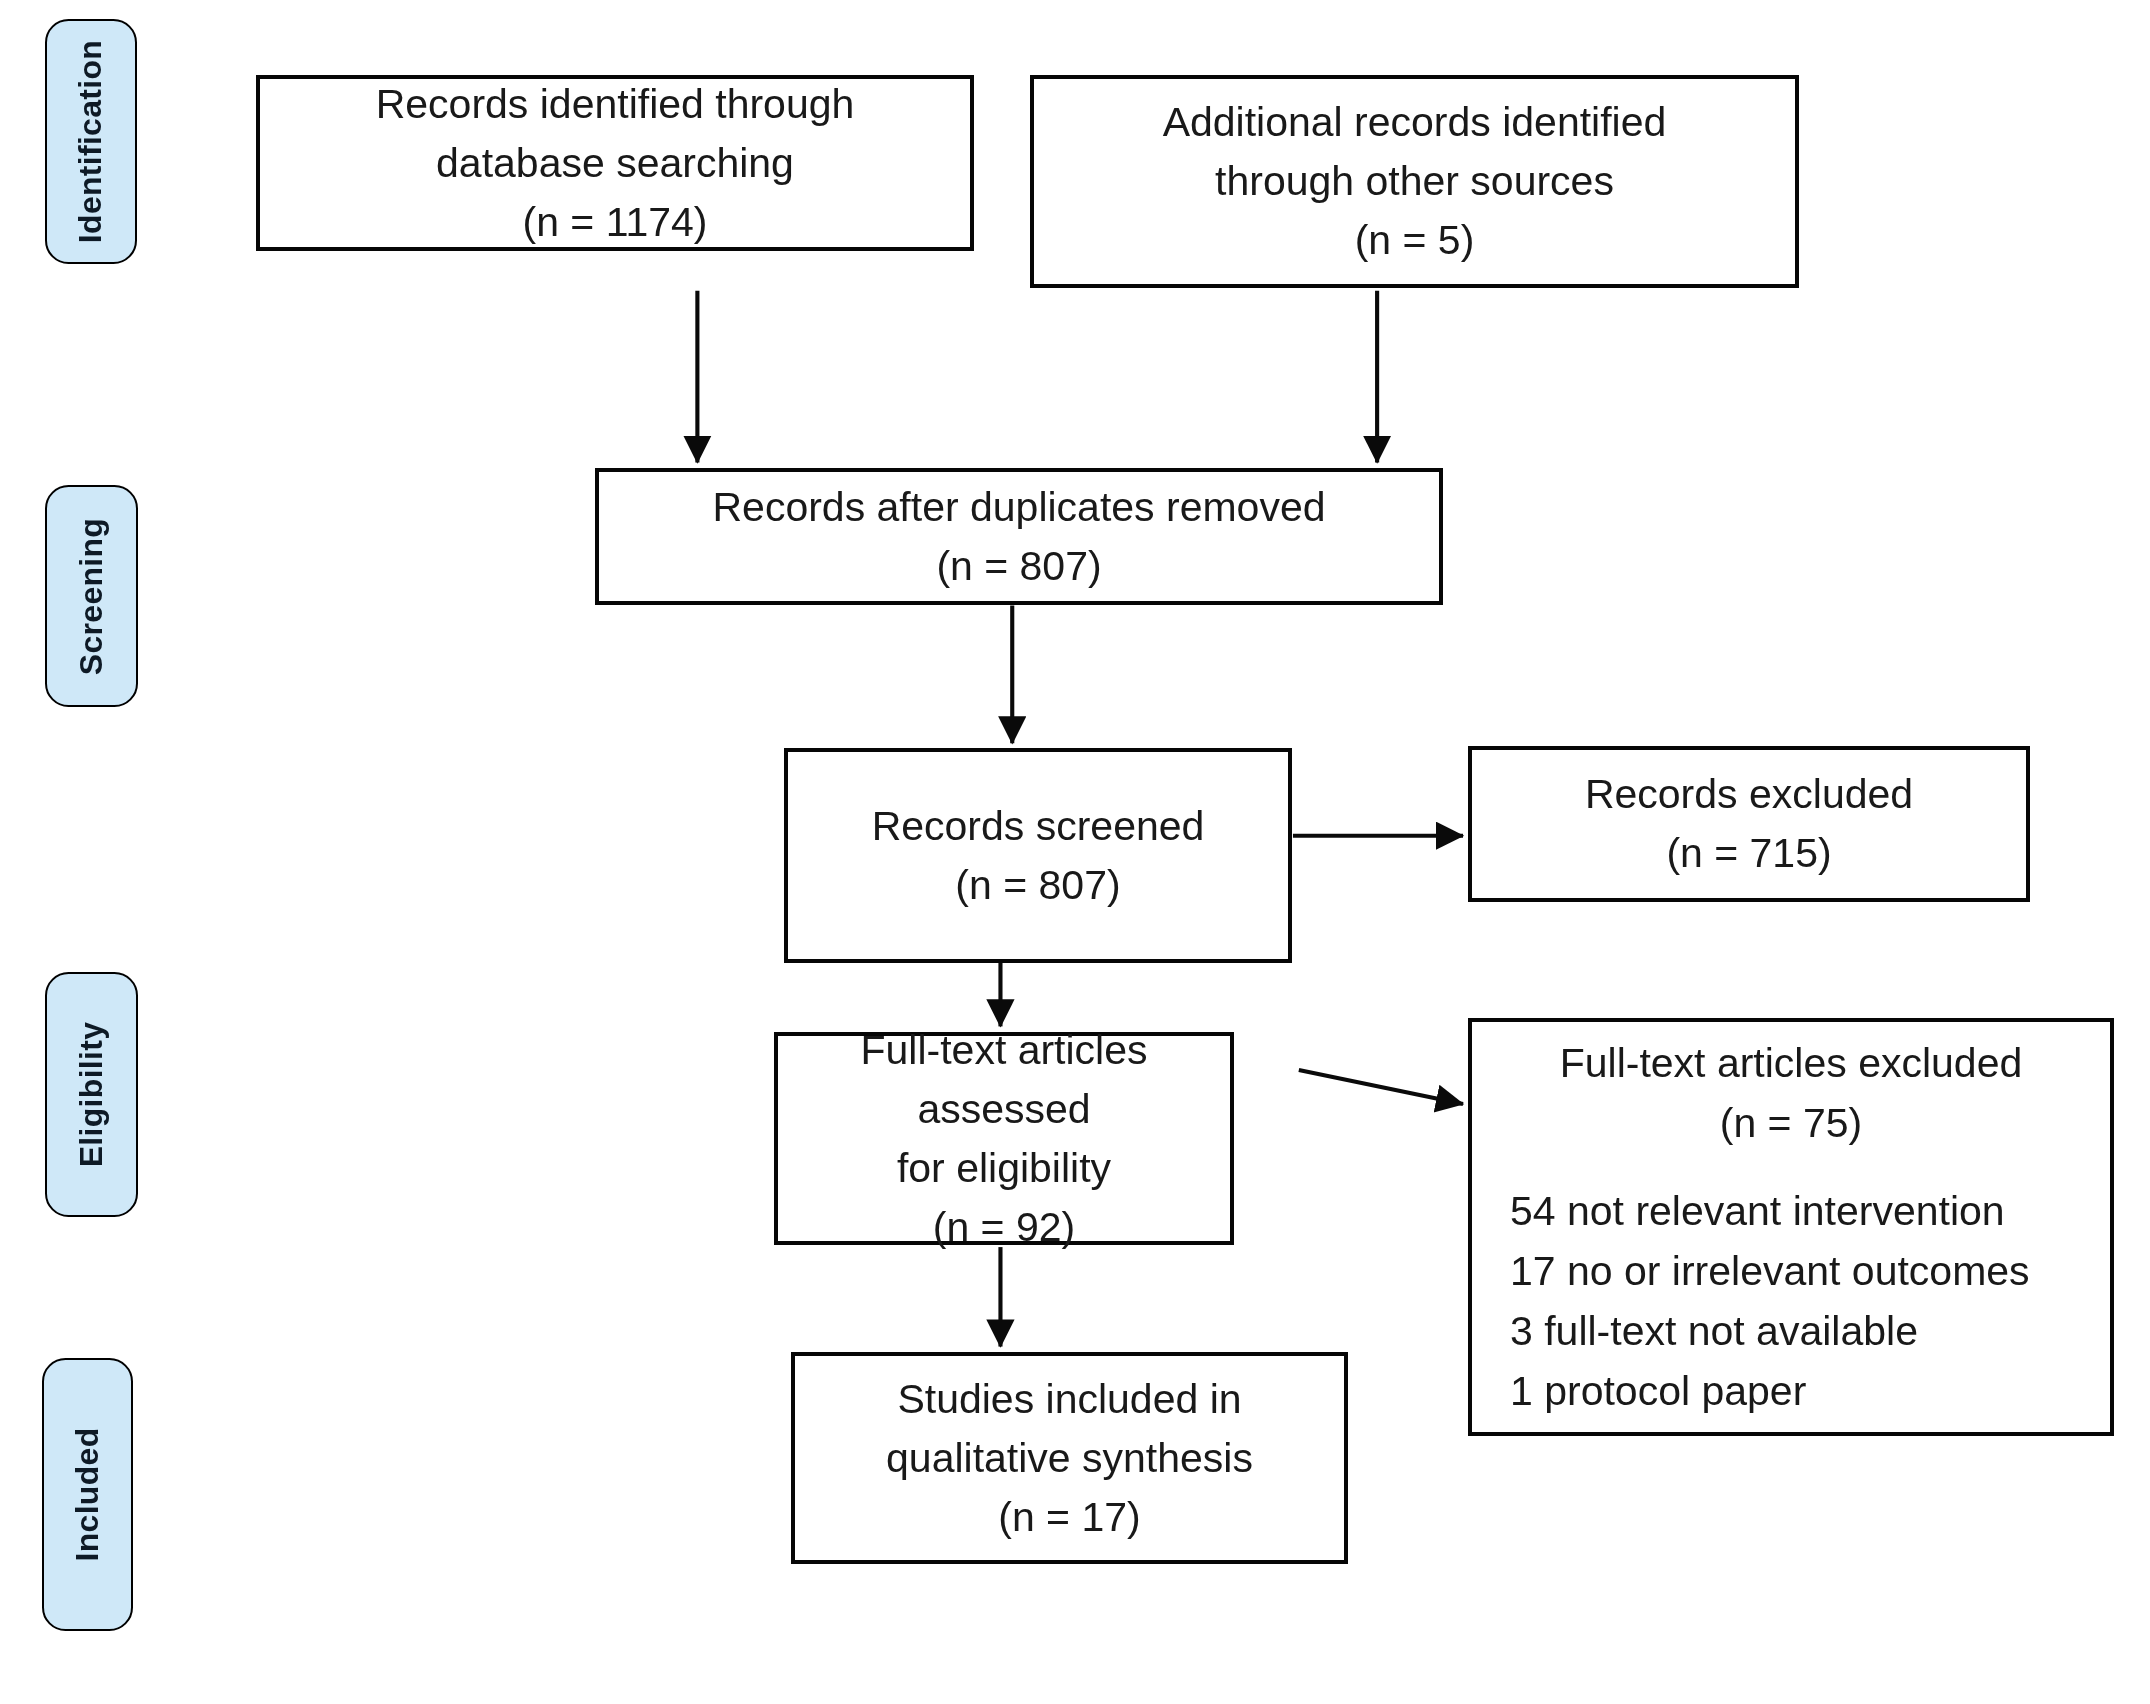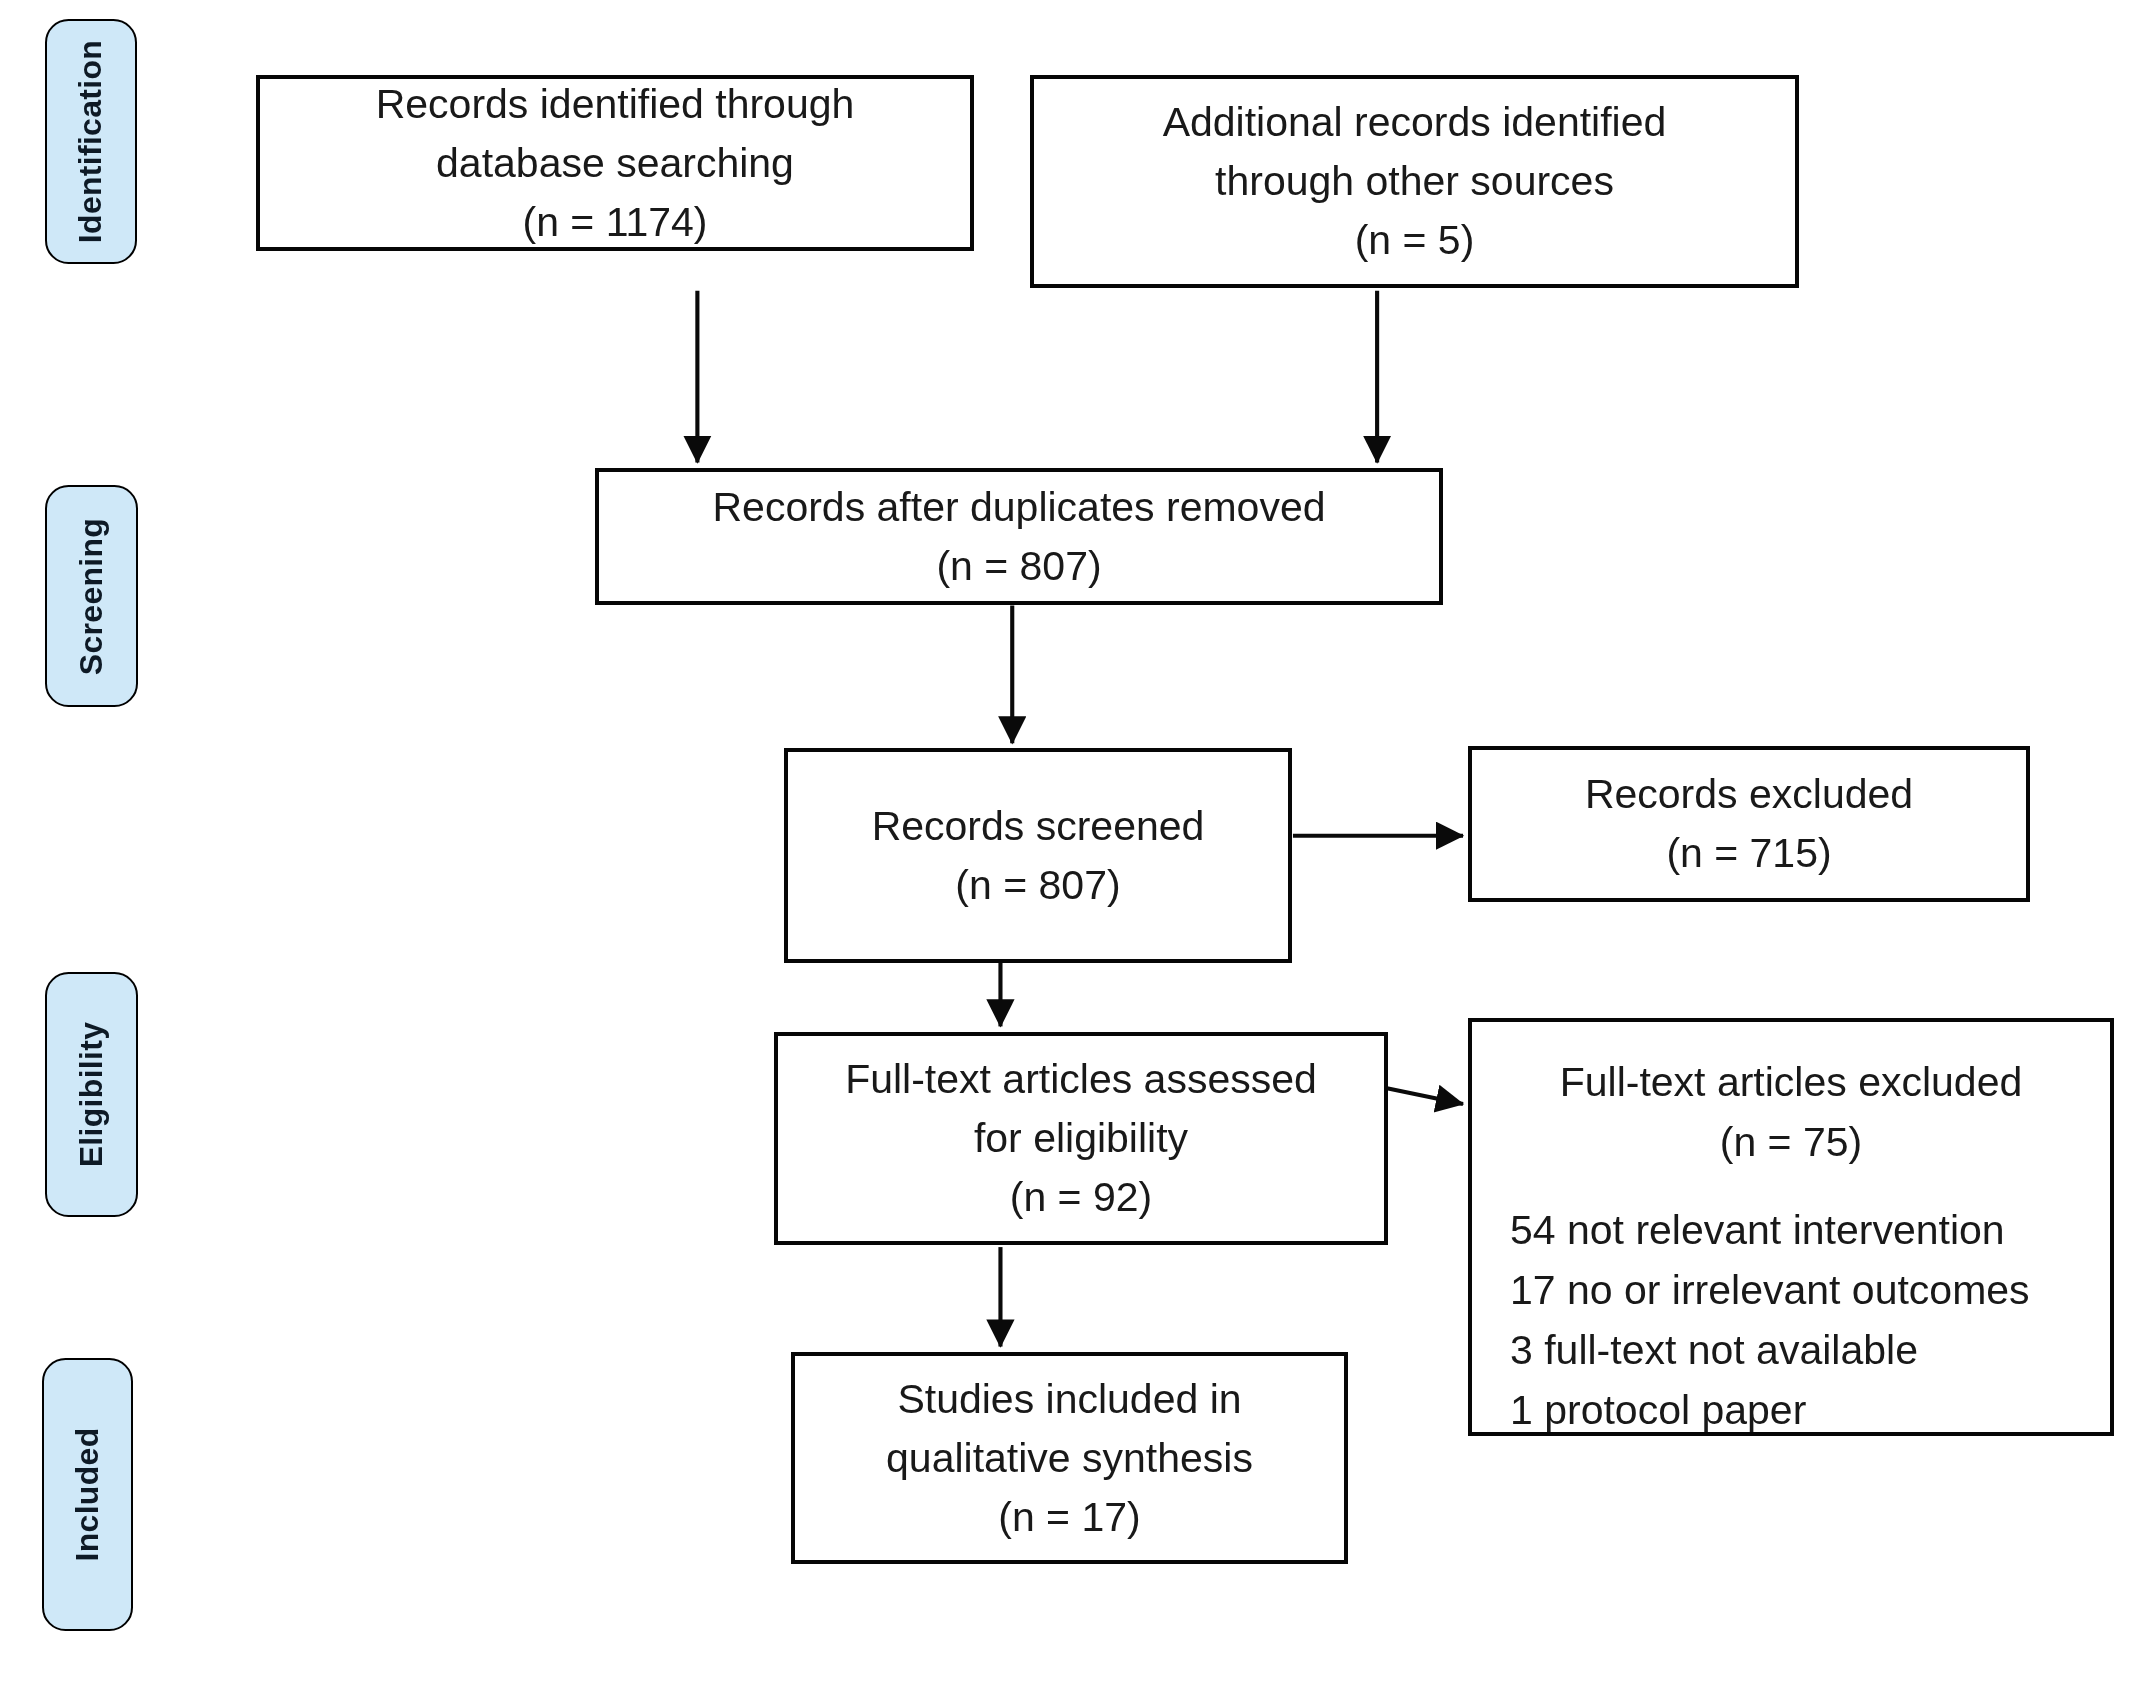--- a/index.html
+++ b/index.html
@@ -60,21 +60,21 @@
   .fbox.multi {
     flex-direction: column;
     justify-content: flex-start;
     align-items: stretch;
   }
   .g-title {
     white-space: pre-line;
     text-align: center;
     font-size: 41px;
     line-height: 60px;
-    padding-top: 30px;
+    padding-top: 11px;
     color: #191919;
   }
   .g-reasons {
     white-space: pre-line;
     text-align: left;
     font-size: 41px;
     line-height: 60px;
     padding-left: 38px;
     padding-right: 5.9px;
     color: #191919;
@@ -136,21 +136,21 @@
   <div class="fbox" style="left:784px; top:748px; width:508px; height:215px;">
     <div class="btxt">Records screened
 (n = 807)</div>
   </div>
 
   <div class="fbox" style="left:1468px; top:746px; width:562px; height:156px;">
     <div class="btxt">Records excluded
 (n = 715)</div>
   </div>
 
-  <div class="fbox" style="left:774px; top:1032px; width:614px; height:213px;">
+  <div class="fbox" style="left:774px; top:1032px; width:460px; height:213px;">
     <div class="btxt">Full-text articles assessed
 for eligibility
 (n = 92)</div>
   </div>
 
   <div class="fbox multi" style="left:1468px; top:1018px; width:646px; height:418px;">
     <div class="g-title">Full-text articles excluded
 (n = 75)</div>
     <div class="g-reasons">54 not relevant intervention
 17 no or irrelevant outcomes

